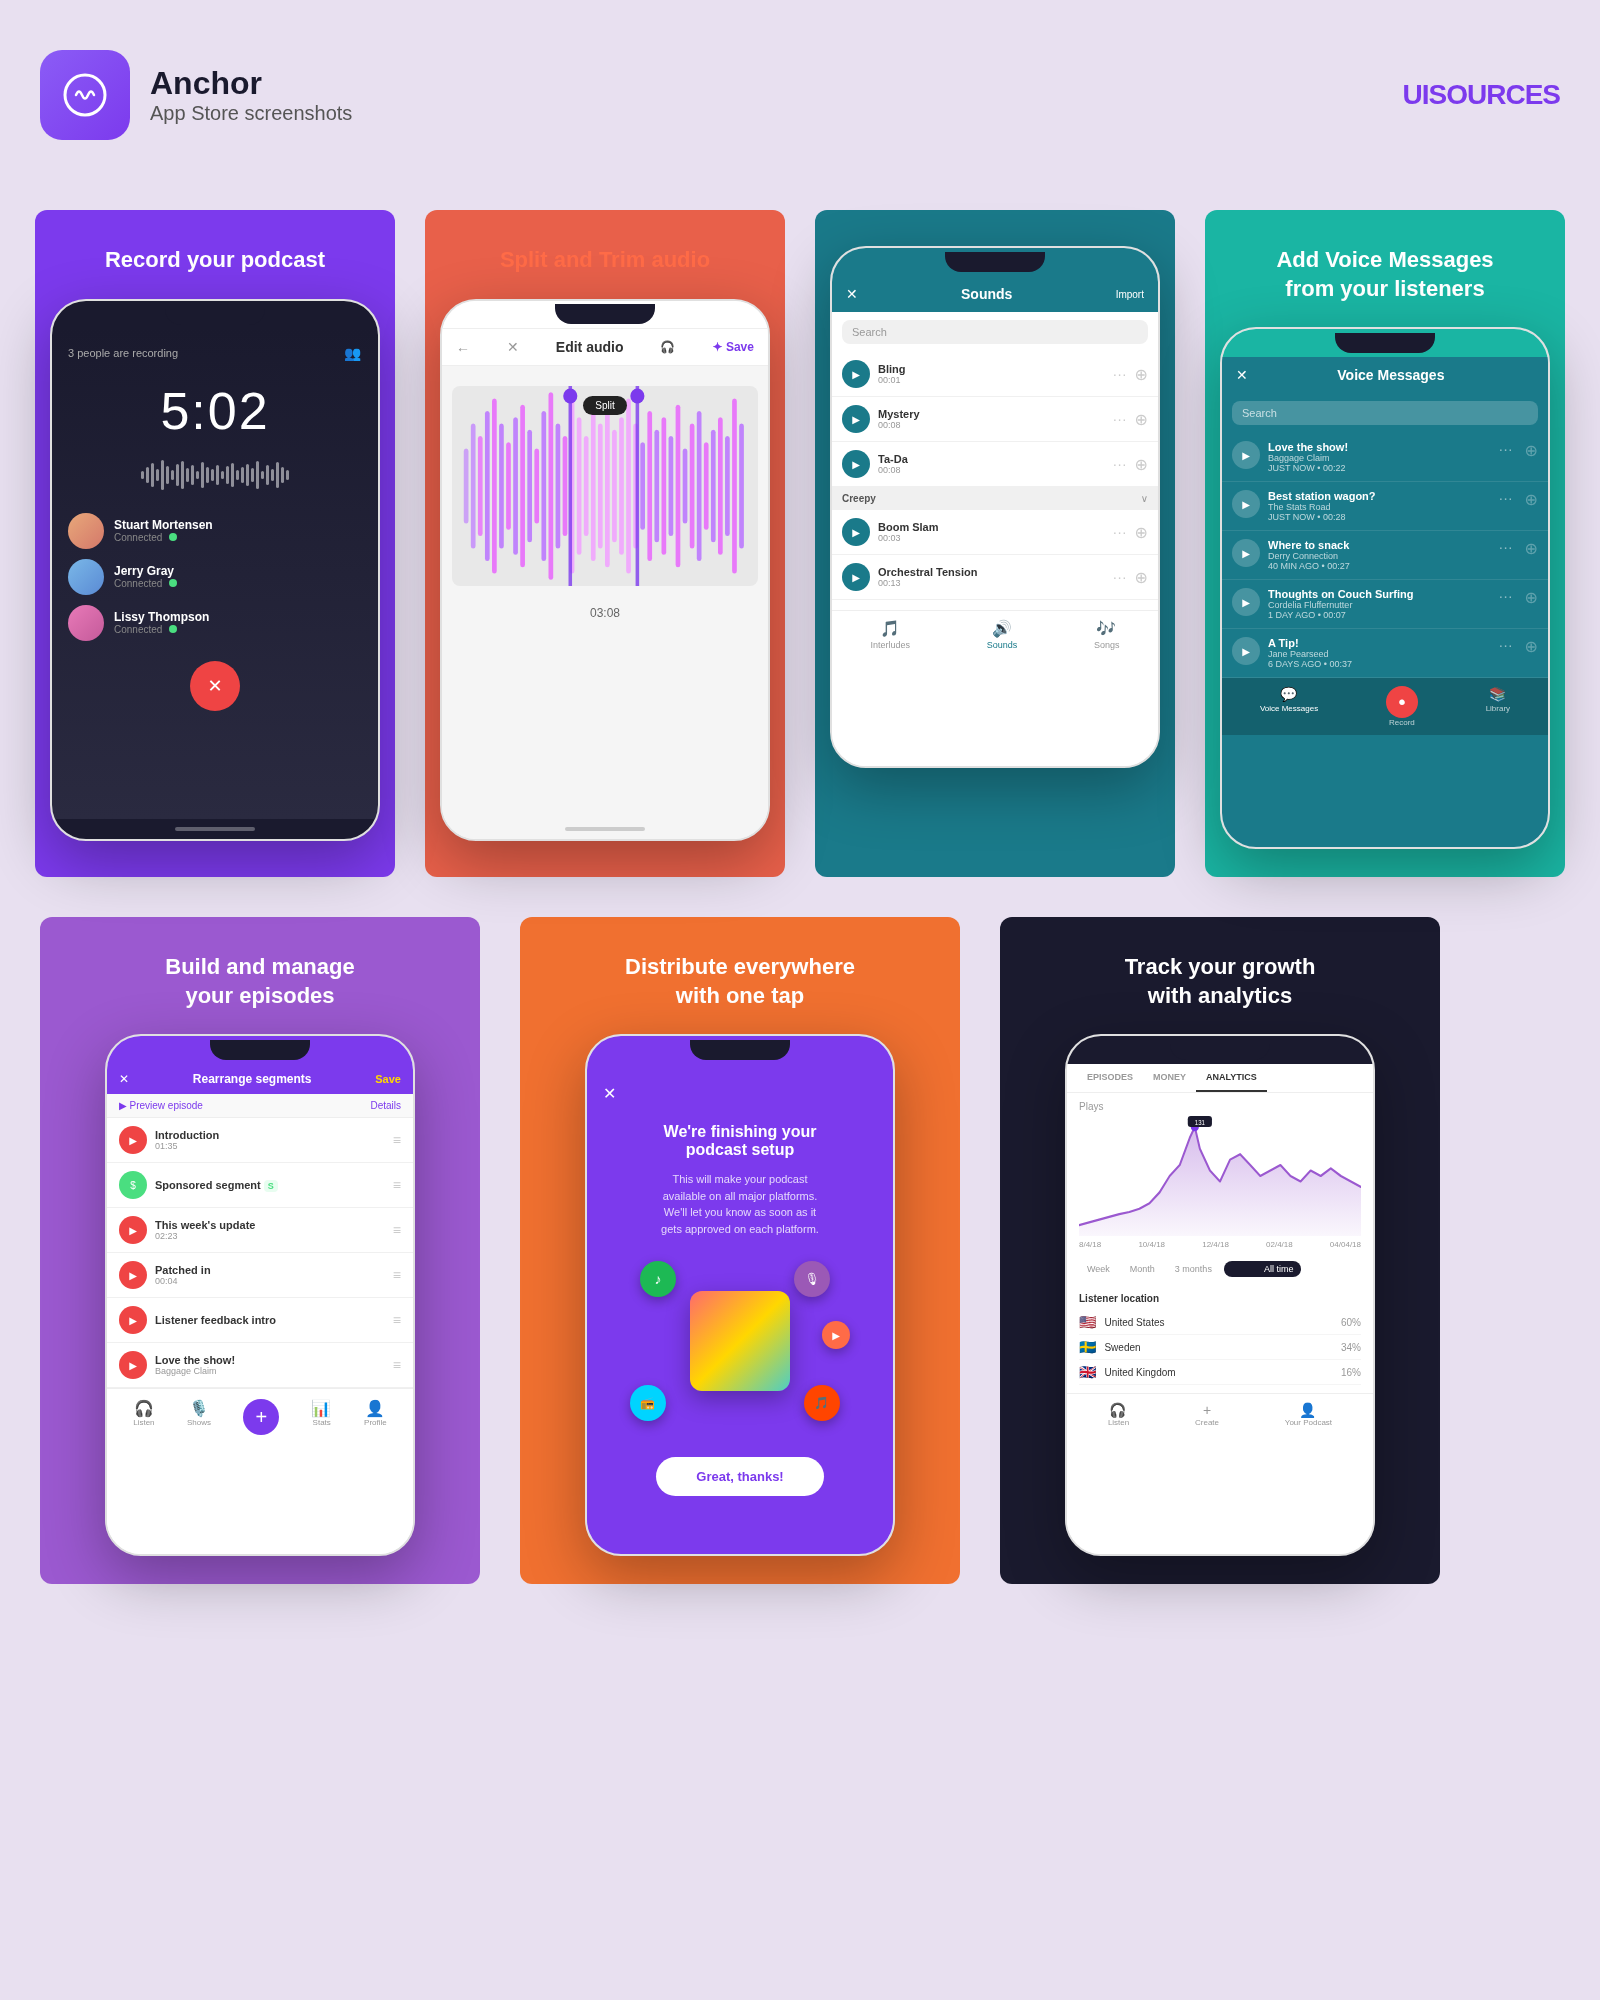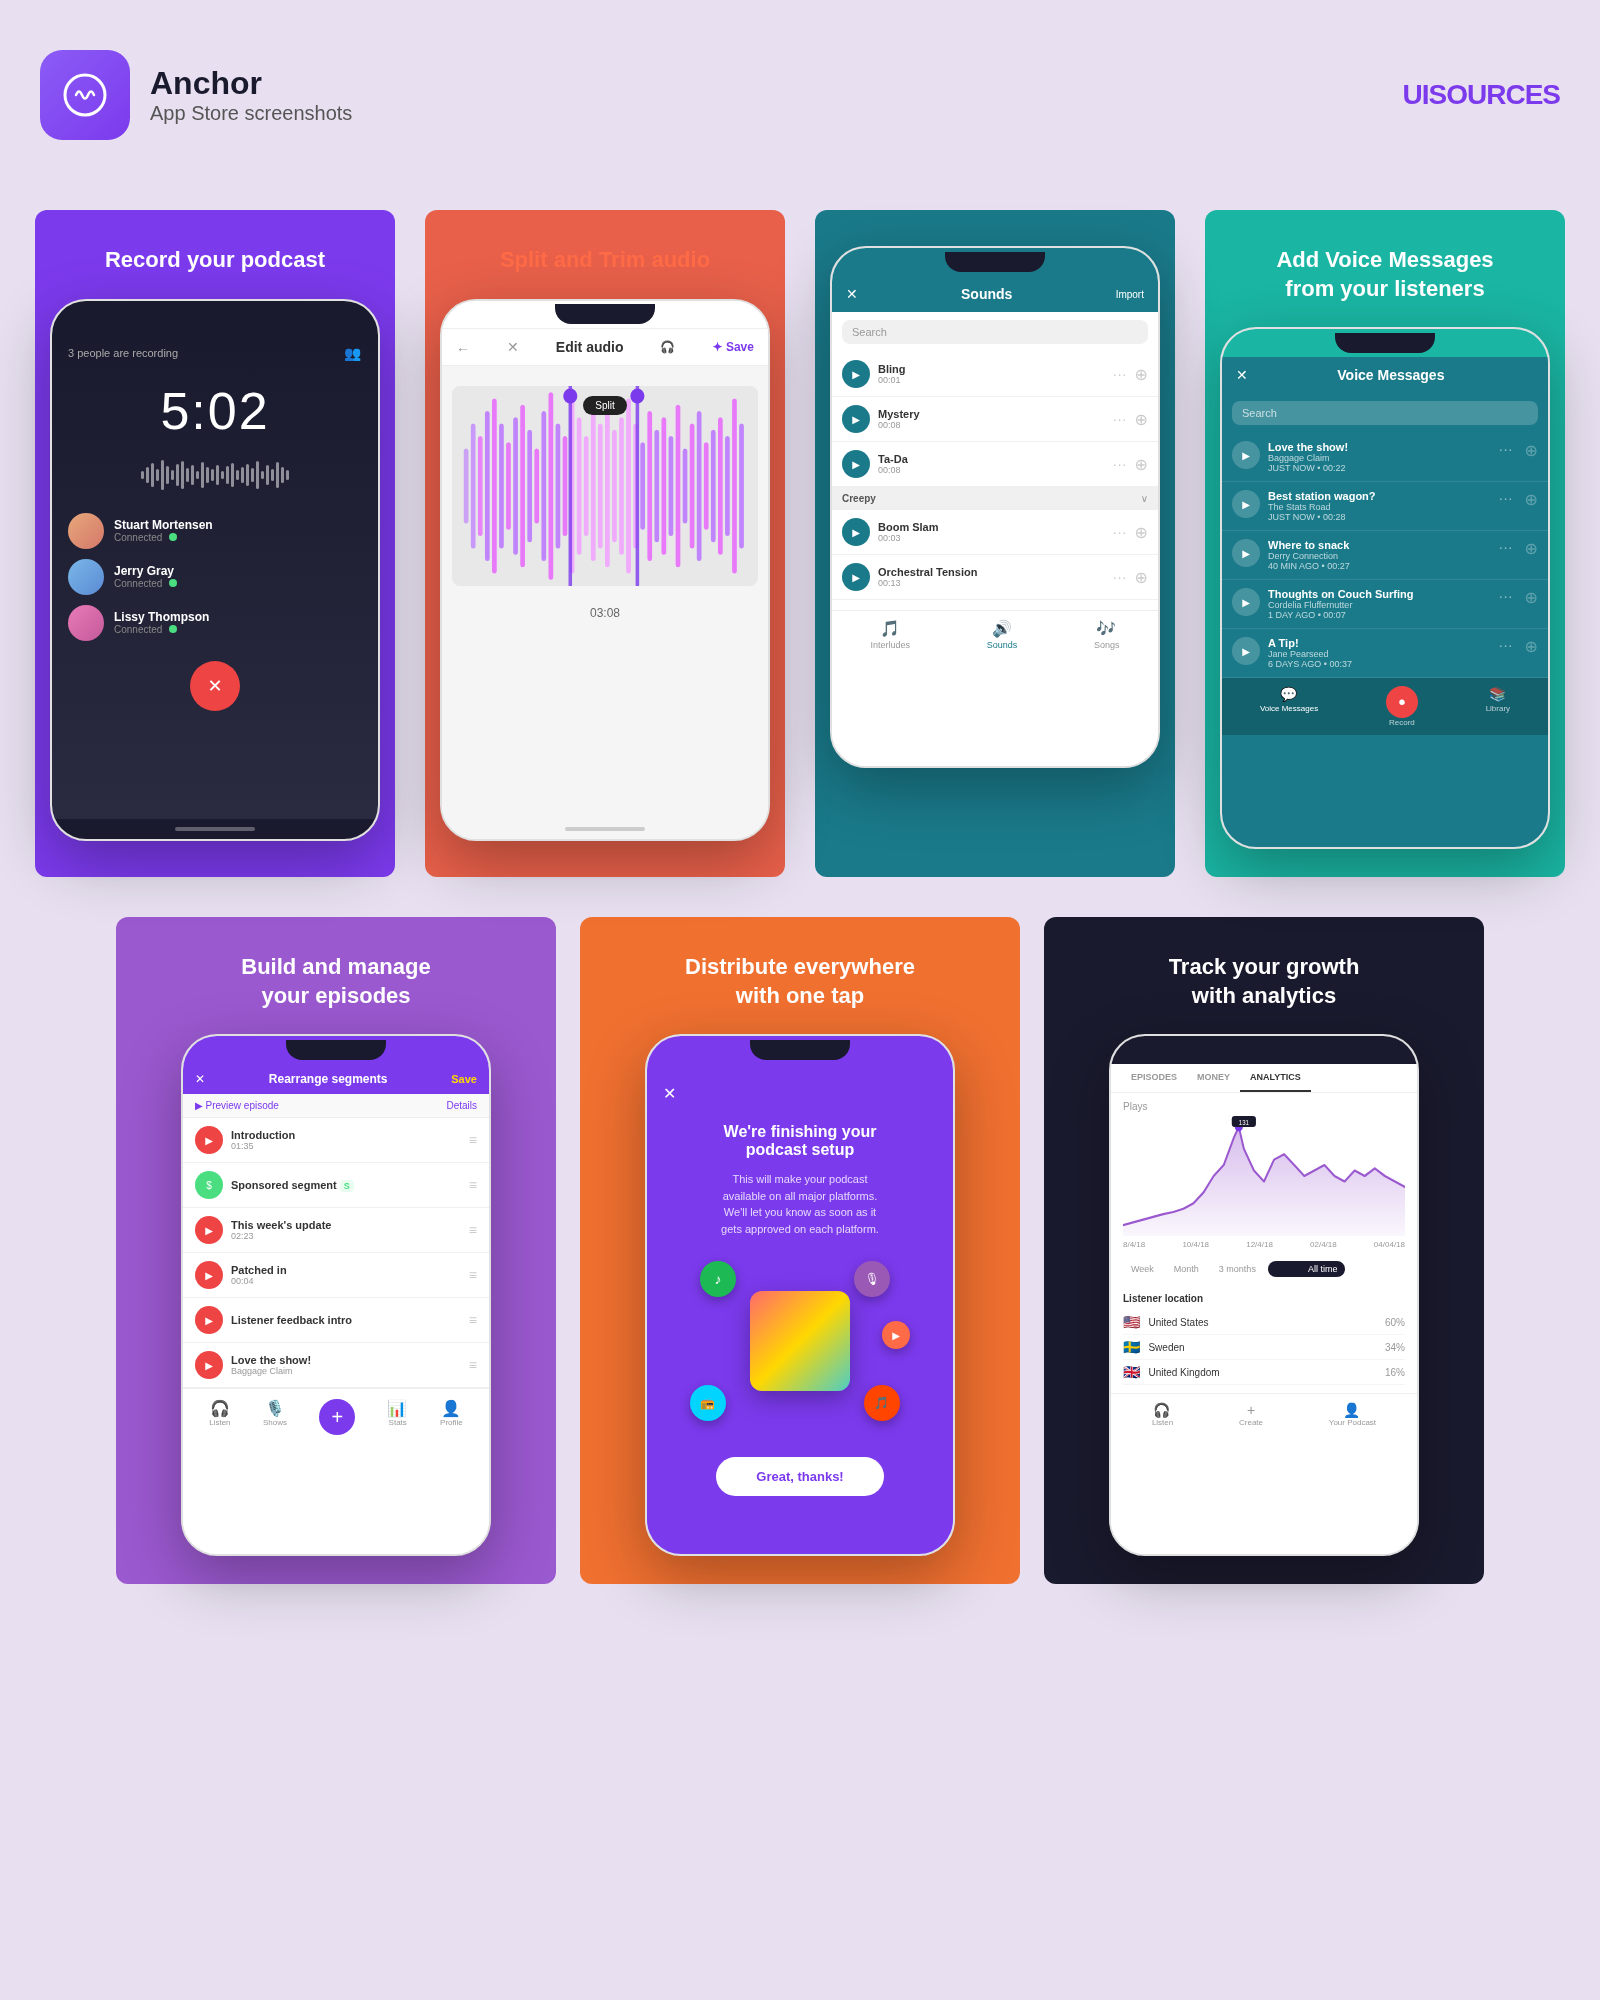--- a/index.html
+++ b/index.html
@@ -58,22 +58,21 @@
 
     
     .grid-row {
       display: flex;
       gap: 30px;
       margin-bottom: 40px;
       justify-content: center;
     }
     .grid-row-bottom {
       display: flex;
-      gap: 24px;
-      justify-content: center;
+      gap: 40px;
     }
 
     
     .card {
       border-radius: 12px;
       padding: 36px 28px 28px;
       display: flex;
       flex-direction: column;
       align-items: center;
       width: 360px;

